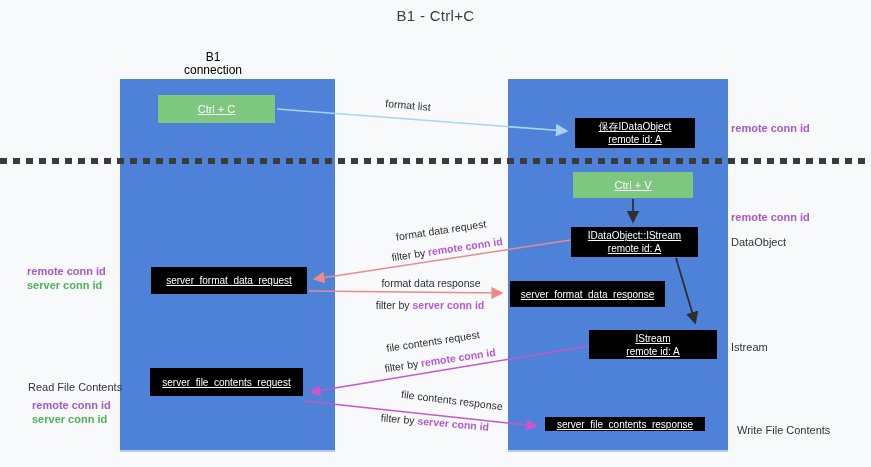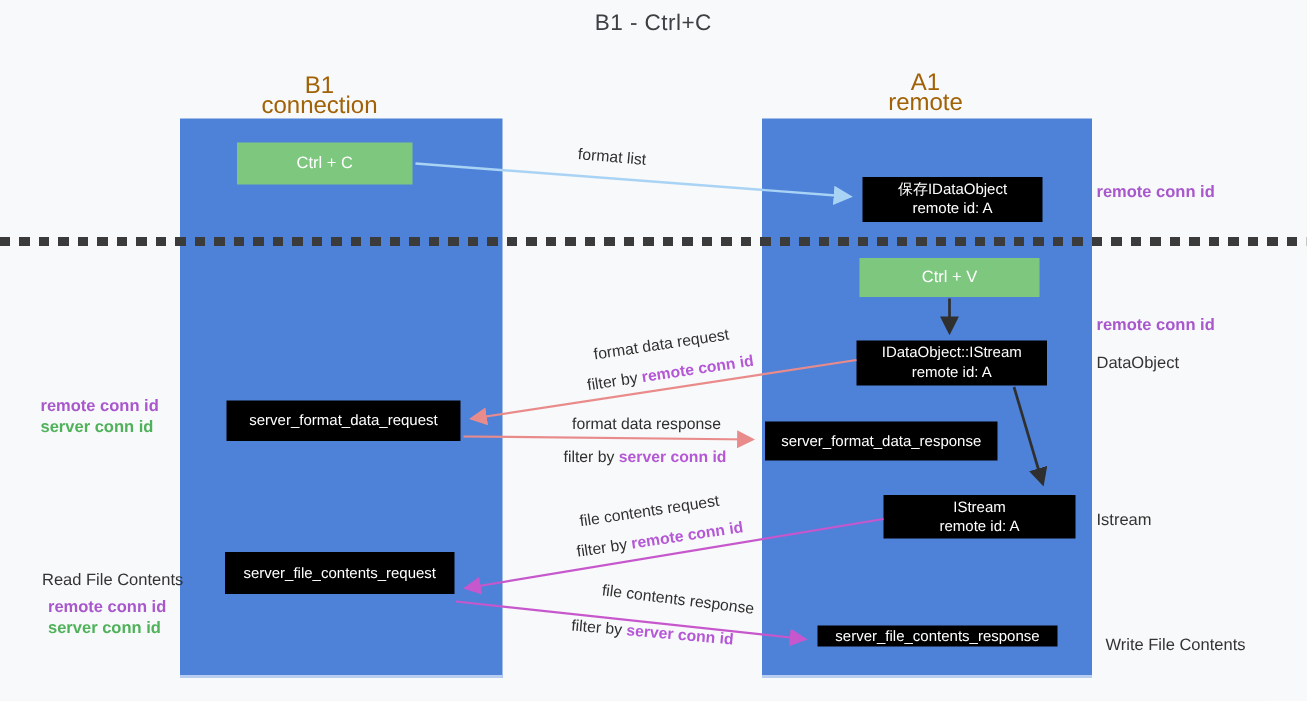--- a/index.html
+++ b/index.html
@@ -13,31 +13,31 @@
     background:#f8f9fa;
     overflow:hidden;
     padding-left:38px;
   }
   .title{
     position:absolute;left:0;width:871px;text-align:center;
     font-size:15px;color:#3c4043;letter-spacing:.3px;
   }
   .lane-header{
     position:absolute;width:140px;text-align:center;
-    font-size:16px;line-height:13px;color:#a16207;
+    font-size:12px;line-height:13px;color:#000000;
   }
   .lane{
     position:absolute;top:79px;height:371px;
     background:#4e82d8;
     border-bottom:2px solid #b9cdf0;
   }
   .node{
     position:absolute;display:flex;flex-direction:column;
     align-items:center;justify-content:center;
-    color:#fff;text-align:center;
+    color:#fff;text-align:center;text-decoration:underline;
   }
   .node.orange{background:#000000;}
   .node.green{background:#7dc77f;font-size:11px;}
   .node .l{font-size:10px;line-height:13px;white-space:nowrap;}
   .node.single{font-size:10px;white-space:nowrap;}
   .dashes{
     position:absolute;left:0;top:158px;width:871px;height:6px;
     background:repeating-linear-gradient(90deg,#3b3b3b 0 7px,transparent 7px 13px);
   }
   .ann{position:absolute;font-size:11px;color:#333;white-space:nowrap;}
@@ -57,24 +57,20 @@
 </head>
 <body>
 
 <div class="canvas">
 
   <div class="title" style="top:7px">B1 - Ctrl+C</div>
 
   <div class="lane-header" style="left:143px;top:51px">
     <div>B1</div>
     <div>connection</div>
-  </div>
-  <div class="lane-header" style="left:547px;top:49px">
-    <div>A1</div>
-    <div>remote</div>
   </div>
 
   <div class="lane" style="left:120px;width:215px"></div>
   <div class="lane" style="left:508px;width:220px"></div>
 
   <div class="dashes"></div>
 
   <div class="node green" style="left:158px;top:95px;width:117px;height:28px">Ctrl + C</div>
 
   <div class="node orange" style="left:575px;top:118px;width:120px;height:30px">

